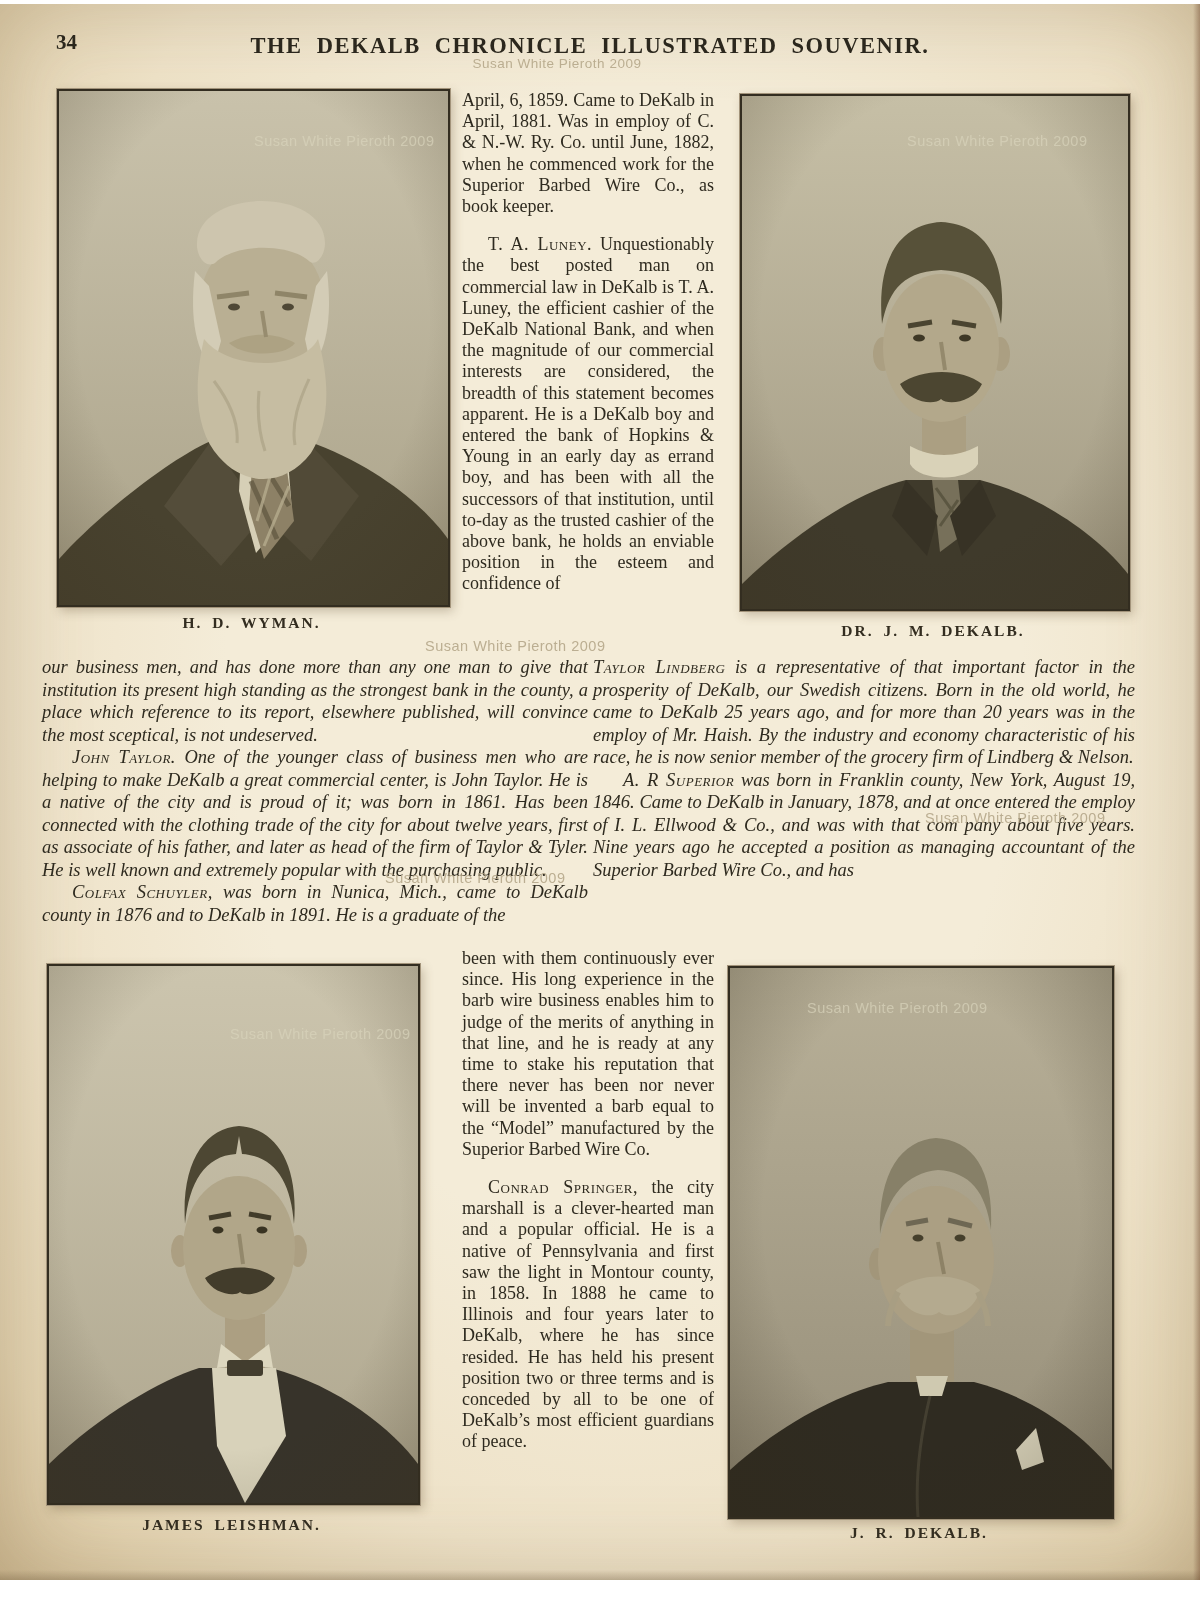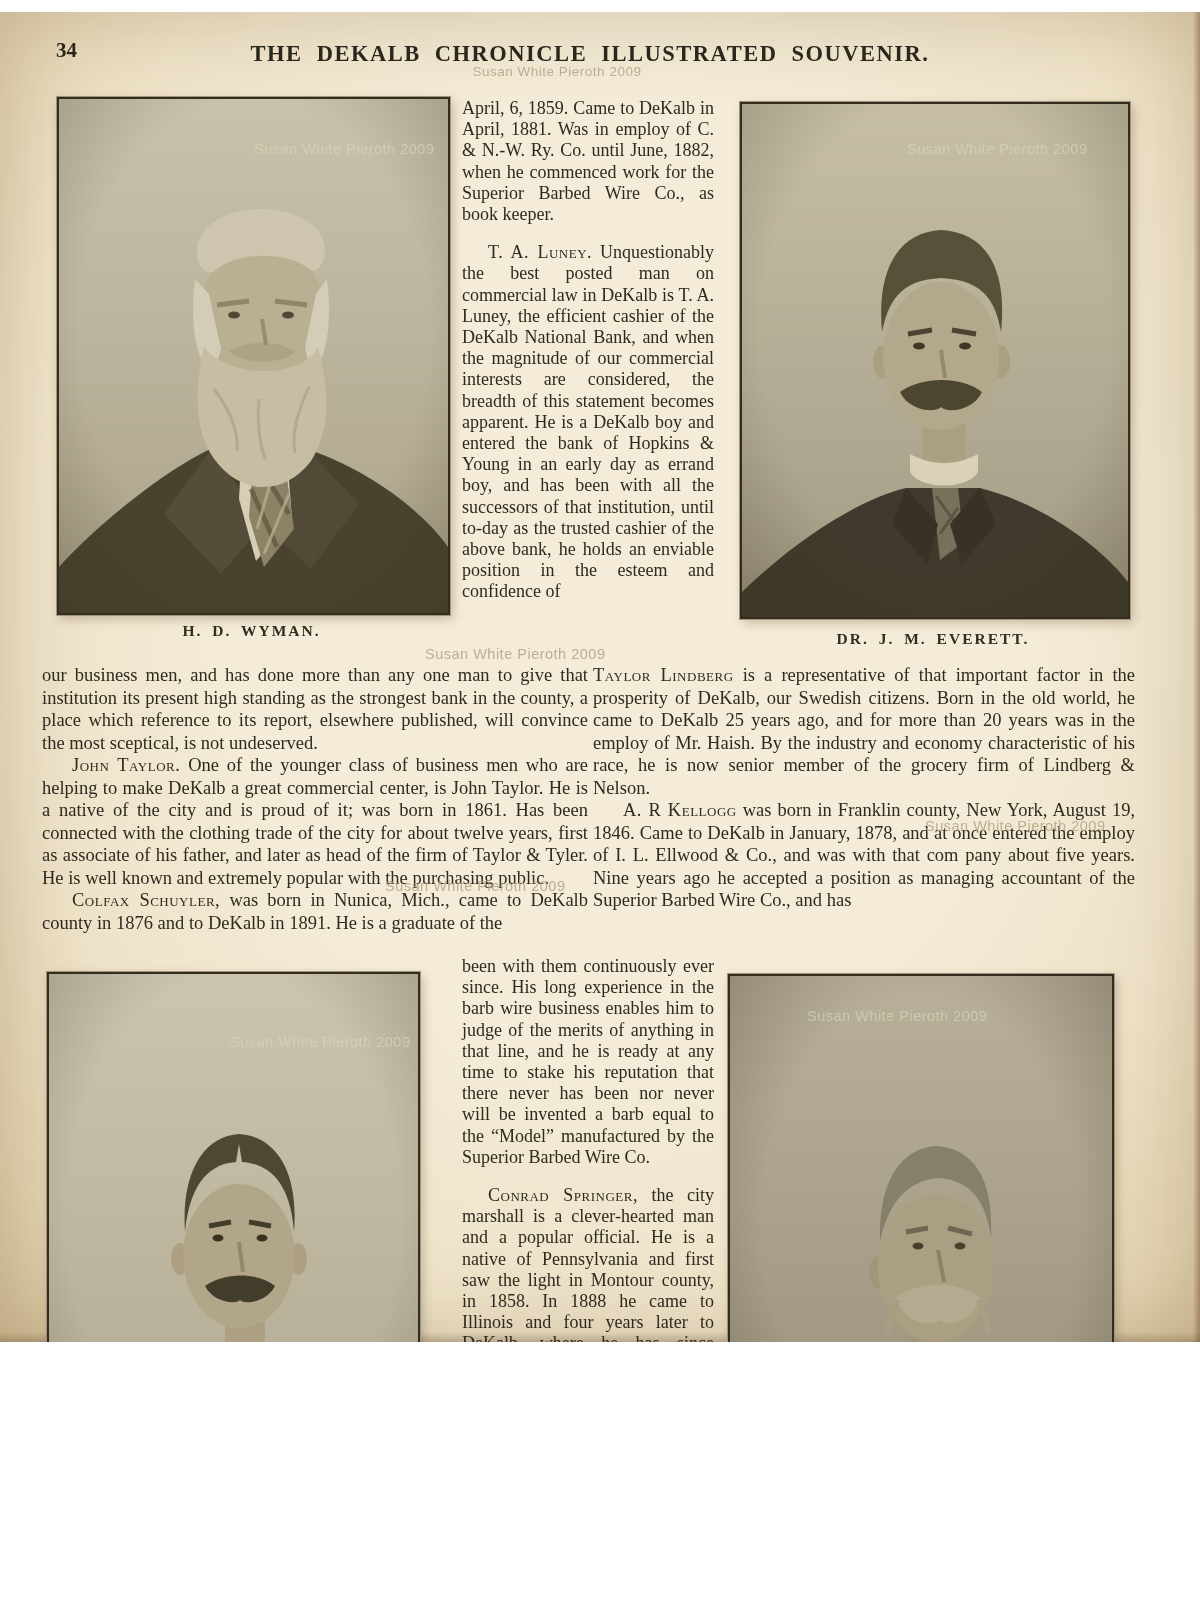--- a/index.html
+++ b/index.html
@@ -1,18 +1,18 @@
 <!DOCTYPE html>
 <html><head>
 <meta charset="utf-8">
 <style>
   html,body{margin:0;padding:0;}
   body{width:1200px;height:1607px;position:relative;font-family:"Liberation Serif",serif;}
   #page{
-    position:absolute;left:0;top:12px;width:1200px;height:1330px;overflow:hidden;
+    position:absolute;left:0;top:4px;width:1200px;height:1576px;overflow:hidden;
     background:
       radial-gradient(ellipse at 52% 42%, #f4ecd8 45%, #eee2c8 70%, #e2d2b0 88%, #d3bf99 100%);
     box-shadow:inset 0 0 90px rgba(120,95,55,.28);
   }
   #page::after{content:"";position:absolute;right:0;top:0;width:7px;height:100%;
     background:linear-gradient(to left, rgba(110,70,45,.45), rgba(110,70,45,0));pointer-events:none;}
   #page::before{content:"";position:absolute;left:0;bottom:0;width:100%;height:10px;
     background:linear-gradient(to top, rgba(100,80,50,.30), rgba(100,80,50,0));pointer-events:none;}
   #page-number{position:absolute;left:56px;top:26px;font-size:21px;font-weight:700;color:#2b271d;}
   #masthead{position:absolute;left:0;top:29px;width:1180px;text-align:center;
@@ -27,21 +27,21 @@
     box-shadow:0 0 0 1px #a2937a, 3px 4px 10px rgba(90,70,40,.30);}
   .photo svg{display:block;width:100%;height:100%;}
 
   .caption{position:absolute;text-align:center;font-size:15.5px;letter-spacing:2px;
     word-spacing:4px;color:#332d20;font-weight:bold;}
 
   .col{position:absolute;text-align:justify;color:#2e2a1f;}
   .col p{margin:0;}
   .col-narrow{font-size:18px;line-height:21.2px;}
   .col-narrow p + p{margin-top:17px;text-indent:26px;}
-  .col-wide{font-size:18.5px;line-height:22.5px;}
+  .col-wide{font-size:18.5px;line-height:22.5px;font-style:italic;}
   .col-wide p + p{text-indent:30px;}
   .sc{font-variant:small-caps;letter-spacing:.5px;}
 </style>
 </head>
 <body>
 
 <div id="page">
 
   <div id="page-number">34</div>
   <div id="masthead">THE DEKALB CHRONICLE ILLUSTRATED SOUVENIR.</div>
@@ -111,36 +111,36 @@
       <path d="M140,228 C134,160 160,128 199,126 C241,128 266,160 259,228 C254,200 244,176 199,174 C156,176 146,200 140,228 Z" fill="#575139"></path>
       <path d="M166,230 L190,226 M210,226 L234,230" stroke="#4a4430" stroke-width="5"></path>
       <ellipse cx="177" cy="242" rx="6" ry="3.5" fill="#3e3826"></ellipse>
       <ellipse cx="223" cy="242" rx="6" ry="3.5" fill="#3e3826"></ellipse>
       <path d="M199,246 L203,274" stroke="#94896c" stroke-width="4" fill="none"></path>
       <path d="M158,288 C180,272 220,272 240,288 C232,306 206,310 199,303 C192,310 166,306 158,288 Z" fill="#4c4631"></path>
       <rect width="386" height="513" fill="url(#v2)"></rect>
     </svg>
     <div class="wm wm-photo" style="left:165px;top:37px;">Susan White Pieroth 2009</div>
   </div>
-  <div class="caption" style="left:740px;top:618px;width:386px;">DR. J. M. EVERETT.</div>
+  <div class="caption" style="left:740px;top:618px;width:386px;">DR. J. M. DEKALB.</div>
 
   <div class="col col-narrow" style="left:462px;top:86px;width:252px;">
     <p>April, 6, 1859.  Came to DeKalb in April, 1881.  Was in employ of C. &amp; N.-W. Ry. Co. until June, 1882, when he commenced work for the Superior Barbed Wire Co., as book keeper.</p>
     <p><span class="sc">T. A. Luney.</span> <span>Unquestionably the best posted man on commercial law in DeKalb is T. A. Luney, the efficient cashier of the DeKalb National Bank, and when the magnitude of our commercial interests are considered, the breadth of this statement becomes apparent.  He is a DeKalb boy and entered the bank of Hopkins &amp; Young in an early day as errand boy, and has been with all the successors of that institution, until to-day as the trusted cashier of the above bank, he holds an enviable position in the esteem and confidence of</span></p>
   </div>
 
   <div class="col col-wide" style="left:42px;top:652px;width:546px;">
     <p>our business men, and has done more than any one man to give that institution its present high standing as the strongest bank in the county, a place which reference to its report, elsewhere published, will convince the most sceptical, is not undeserved.</p>
     <p><span class="sc">John Taylor.</span> <span>One of the younger class of business men who are helping to make DeKalb a great commercial center, is John Taylor.  He is a native of the city and is proud of it; was born in 1861.  Has been connected with the clothing trade of the city for about twelve years, first as associate of his father, and later as head of the firm of Taylor &amp; Tyler.  He is well known and extremely popular with the purchasing public.</span></p>
     <p><span class="sc">Colfax Schuyler,</span> <span>was born in Nunica, Mich., came to DeKalb county in 1876 and to DeKalb in 1891.  He is a graduate of the</span></p>
   </div>
 
   <div class="col col-wide" style="left:593px;top:652px;width:542px;">
     <p><span class="sc">Taylor Lindberg</span> <span>is a representative of that important factor in the prosperity of DeKalb, our Swedish citizens.  Born in the old world, he came to DeKalb 25 years ago, and for more than 20 years was in the employ of Mr. Haish.  By the industry and economy characteristic of his race, he is now senior member of the grocery firm of Lindberg &amp; Nelson.</span></p>
-    <p><span class="sc">A. R Kellogg</span> <span>was born in Franklin county, New York, August 19, 1846.  Came to DeKalb in January, 1878, and at once entered the employ of I. L. Ellwood &amp; Co., and was with that com pany about five years.  Nine years ago he accepted a position as managing accountant of the Superior Barbed Wire Co., and has</span></p>
+    <p><span class="sc">A. R Superior</span> <span>was born in Franklin county, New York, August 19, 1846.  Came to DeKalb in January, 1878, and at once entered the employ of I. L. Ellwood &amp; Co., and was with that com pany about five years.  Nine years ago he accepted a position as managing accountant of the Superior Barbed Wire Co., and has</span></p>
   </div>
 
   <div class="wm wm-paper" style="left:425px;top:634px;">Susan White Pieroth 2009</div>
   <div class="wm wm-paper" style="left:925px;top:806px;">Susan White Pieroth 2009</div>
   <div class="wm wm-paper" style="left:385px;top:866px;">Susan White Pieroth 2009</div>
 
   <div class="photo" style="left:47px;top:960px;width:369px;height:537px;">
     <svg viewBox="0 0 369 537" preserveAspectRatio="none">
       <defs>
         <linearGradient id="g3" x1="0" y1="0" x2="0" y2="1">

